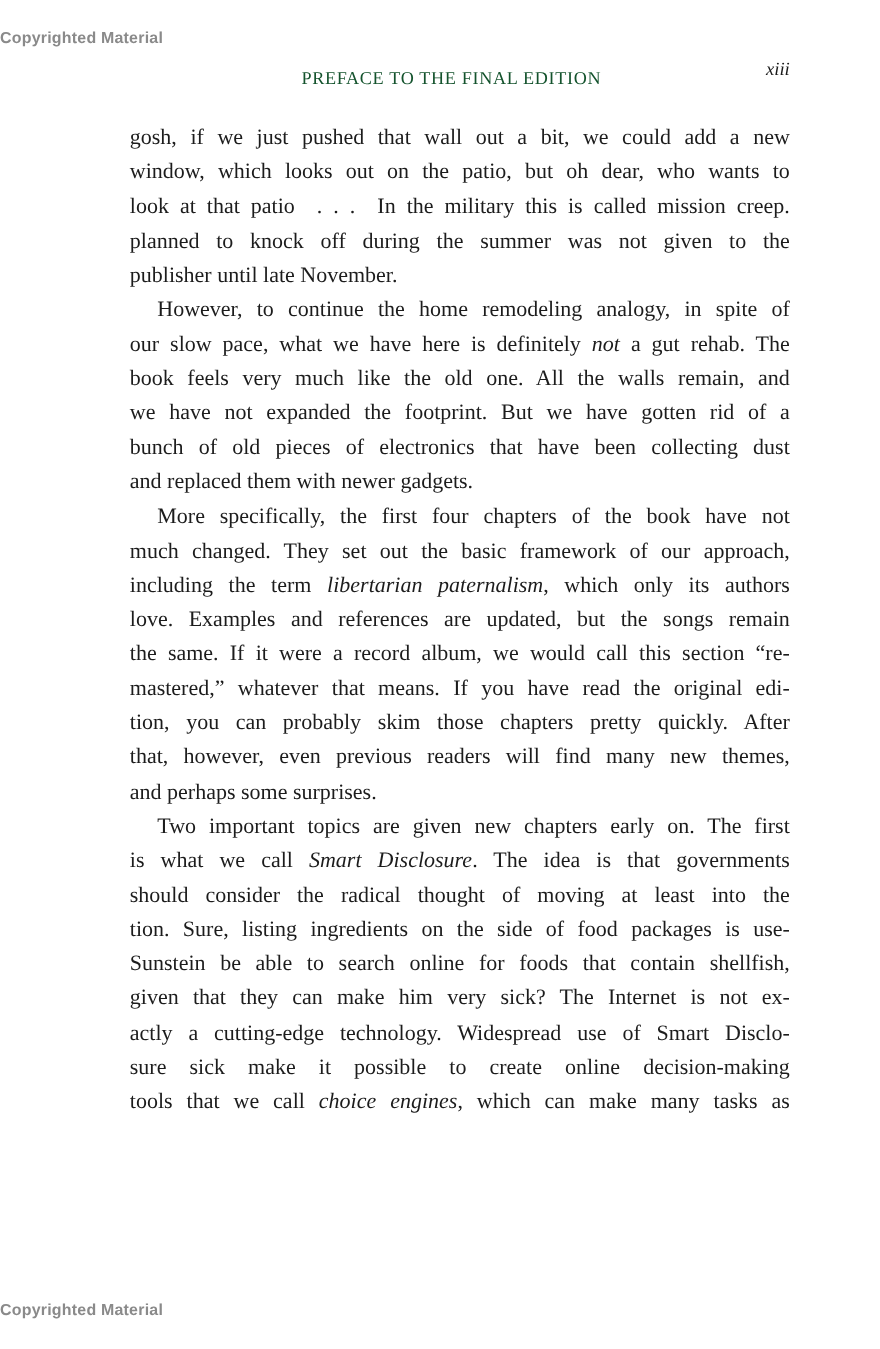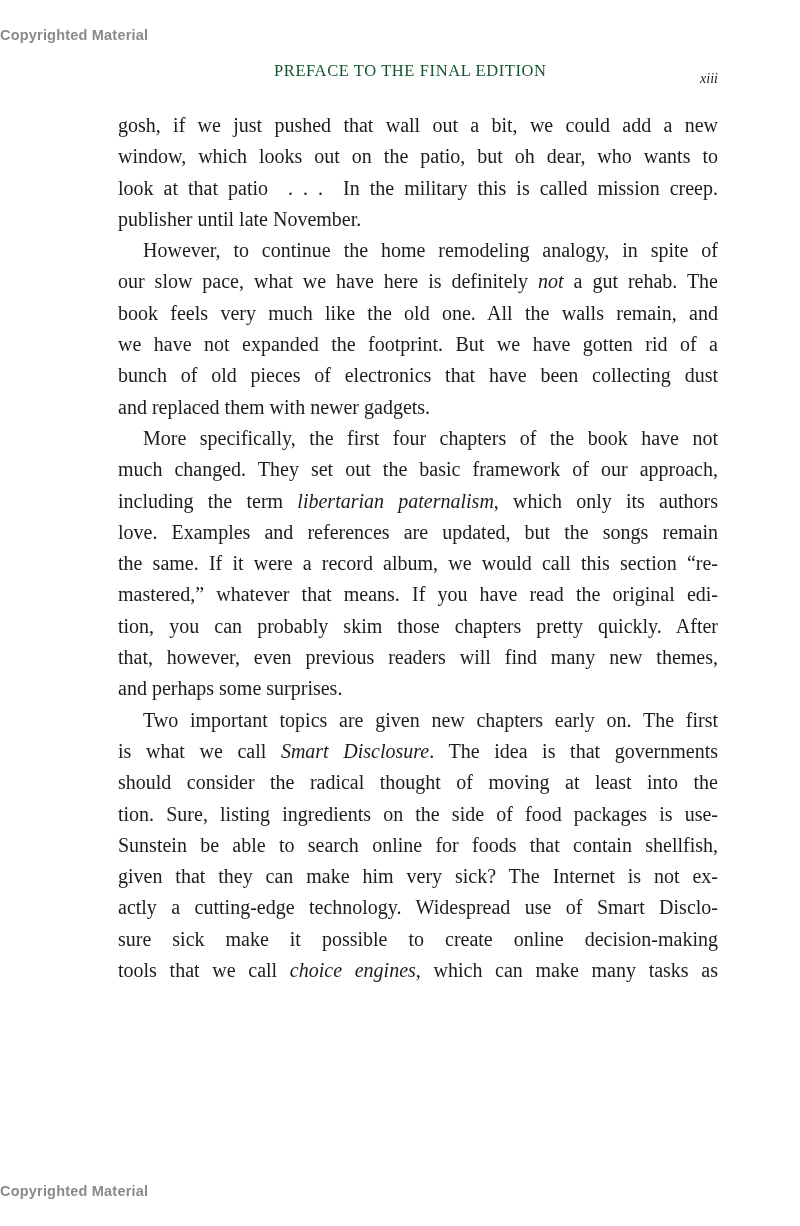--- a/index.html
+++ b/index.html
@@ -10,23 +10,23 @@
     font-size: 14.5px; color: #8a8a8a; letter-spacing: 0.2px;
   }
   .wm-top { top: 27px; }
   .wm-bottom { top: 1183px; }
   .running-head {
     position: absolute; top: 61px; left: 274px;
     font-family: "Liberation Serif", serif; font-size: 16.5px;
     color: #14532d; letter-spacing: 0.6px;
   }
   .folio {
-    position: absolute; top: 71px; right: 82px;
+    position: absolute; top: 53px; right: 82px;
     font-family: "Liberation Serif", serif; font-style: italic;
-    font-size: 14px; color: #1a1a1a; margin-left: 32px;
+    font-size: 17px; color: #1a1a1a; margin-left: 32px;
   }
   .body-text {
     position: absolute; top: 110px; left: 118px; width: 600px;
     font-family: "Liberation Serif", serif; font-size: 20px;
     color: #1c1c1c;
   }
   .line {
     height: 31.3px; line-height: 31.3px; white-space: nowrap;
     text-align: justify; text-align-last: justify; overflow: visible;
   }
@@ -41,20 +41,21 @@
 
 <div class="running-head">PREFACE TO THE FINAL EDITION</div>
 <div class="folio">xiii</div>
 
 <div class="body-text">
 
   <div>
     <div class="line">gosh, if we just pushed that wall out a bit, we could add a new</div>
     <div class="line">window, which looks out on the patio, but oh dear, who wants to</div>
     <div class="line">look at that patio &nbsp;.&nbsp;.&nbsp;. &nbsp;In the military this is called mission creep.</div>
+    <div class="line">planned to knock off during the summer was not given to the</div>
     <div class="line last">publisher until late November.</div>
   </div>
 
   <div>
     <div class="line indent">However, to continue the home remodeling analogy, in spite of</div>
     <div class="line"><span>our slow pace, what we have here is definitely </span><em>not</em><span> a gut rehab. The</span></div>
     <div class="line">book feels very much like the old one. All the walls remain, and</div>
     <div class="line">we have not expanded the footprint. But we have gotten rid of a</div>
     <div class="line">bunch of old pieces of electronics that have been collecting dust</div>
     <div class="line last">and replaced them with newer gadgets.</div>

